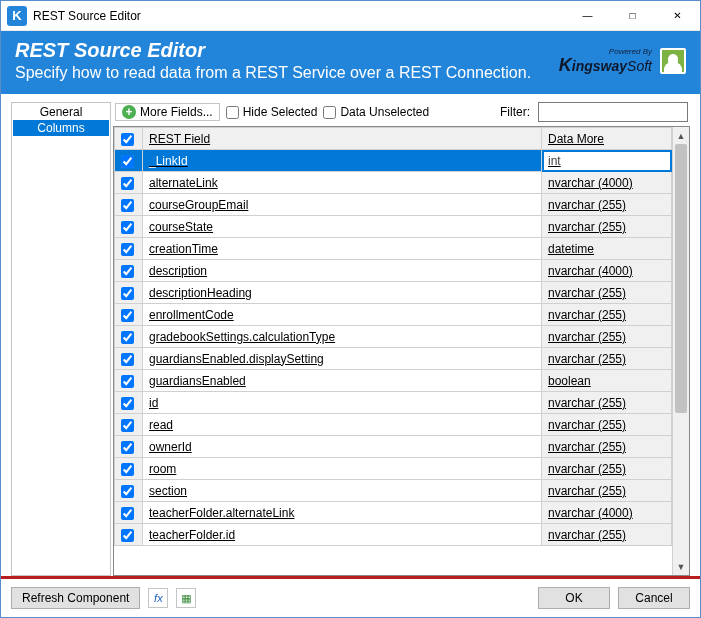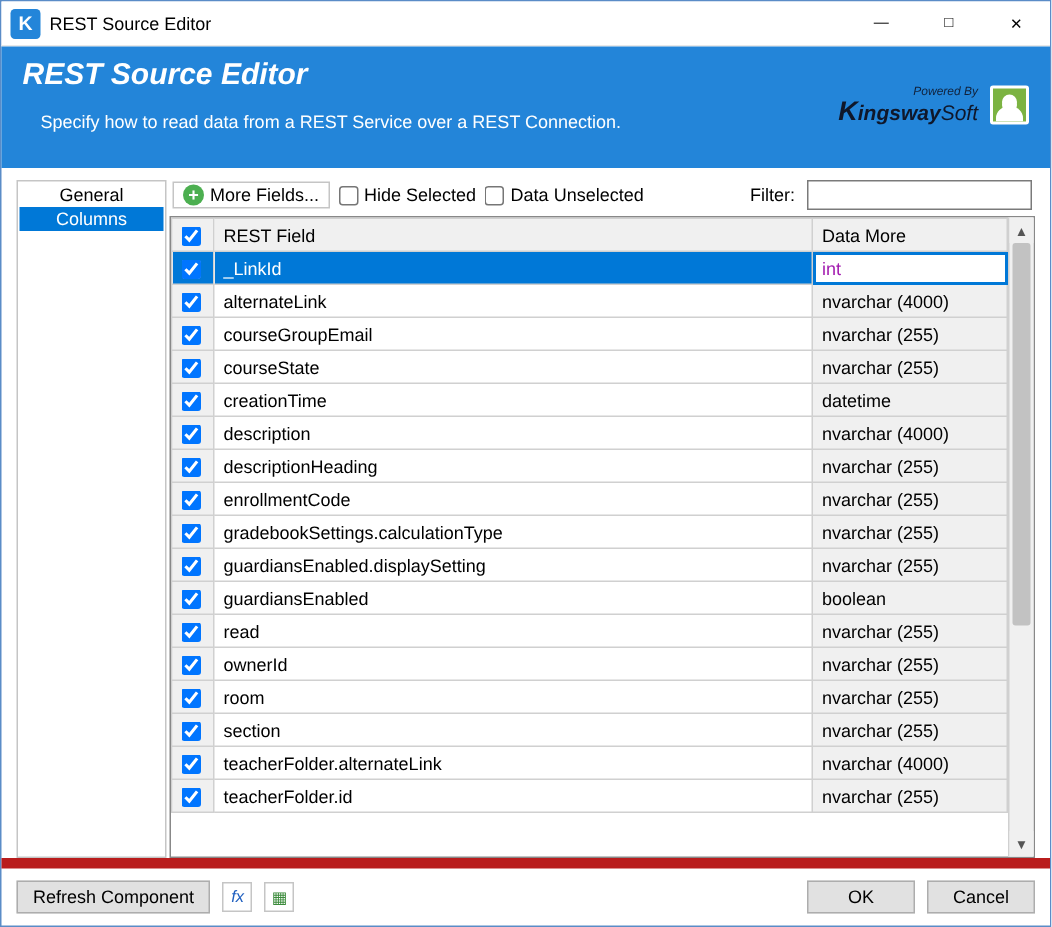--- a/index.html
+++ b/index.html
@@ -43,21 +43,21 @@
     color: #fff;
     padding: 8px 14px 12px 14px;
     display: flex; align-items: center;
   }
   .header-text h1 {
     margin: 0 0 2px 0;
     font-size: 20px; font-weight: bold;
     font-style: italic;
   }
   .header-text p {
-    margin: 12px; font-size: 12px;
+    margin: 0; font-size: 16px;
   }
   .header-brand {
     margin-left: auto;
     display: flex; align-items: center; gap: 8px;
   }
   .brand-logo {
     color: #0f172a; font-style: italic; font-size: 14px;
     line-height: 1;
   }
   .brand-logo .small { font-size: 8px; display:block; text-align:right; opacity:.9;}
@@ -153,20 +153,21 @@
   }
   .grid-scroll {
     flex:1;
     overflow-y: hidden;
     min-height:0;
   }
   table.grid {
     border-collapse: collapse;
     width: 100%;
     table-layout: fixed;
+    text-decoration: underline;
   }
   table.grid th, table.grid td {
     border: 1px solid #d0d0d0;
     padding: 3px 6px;
     text-align: left;
     font-weight: normal;
     height: 22px;
     overflow: hidden; white-space: nowrap; text-overflow: ellipsis;
   }
   table.grid th {
@@ -176,21 +177,21 @@
   col.c-name { }
   col.c-type { width: 130px; }
   td.chkcell, th.chkcell {
     text-align: center; padding:0;
     background:#f0f0f0;
   }
   td.chkcell input, th.chkcell input { margin:0; width:13px; height:13px; vertical-align:middle;}
   td.typecell { background: #f0f0f0; }
   tr.selected td { background: #0078d7 !important; color:#fff; }
   tr.selected td.typecell {
-    background: #fff !important; color:#a21caf;
+    background: #fff !important; color:#404040;
     outline: 2px solid #0078d7; outline-offset:-2px;
   }
   tr.selected td.chkcell { background:#0078d7 !important; }
 
   .vscrollbar {
     width: 17px;
     background: #f0f0f0;
     border-left: 1px solid #d0d0d0;
     display:flex; flex-direction:column;
   }
@@ -200,21 +201,21 @@
     font-size:9px; color:#555;
     background:#f0f0f0;
   }
   .sb-track { flex:1; position:relative; }
   .sb-thumb {
     position:absolute; left:2px; right:2px; top:0; height:65%;
     background:#c2c2c2; border-radius:2px;
   }
 
   .footer {
-    border-top: 7px solid #b91c1c;
+    border-top: 3px solid #b91c1c;
     padding: 8px 10px;
     display:flex; align-items:center; gap:8px;
   }
   .btn {
     border: 1px solid #adadad;
     background: #e1e1e1;
     padding: 3px 14px;
     font: inherit;
     min-width: 72px;
   }
@@ -353,20 +354,25 @@
                   <td>guardiansEnabled.displaySetting</td>
                   <td class="typecell">nvarchar (255)</td>
                 </tr>
                 <tr>
                   <td class="chkcell"><input type="checkbox" checked="" style=""></td>
                   <td>guardiansEnabled</td>
                   <td class="typecell">boolean</td>
                 </tr>
                 <tr>
                   <td class="chkcell"><input type="checkbox" checked="" style=""></td>
+                  <td>id</td>
+                  <td class="typecell">nvarchar (255)</td>
+                </tr>
+                <tr>
+                  <td class="chkcell"><input type="checkbox" checked="" style=""></td>
                   <td>read</td>
                   <td class="typecell">nvarchar (255)</td>
                 </tr>
                 <tr>
                   <td class="chkcell"><input type="checkbox" checked="" style=""></td>
                   <td>ownerId</td>
                   <td class="typecell">nvarchar (255)</td>
                 </tr>
                 <tr>
                   <td class="chkcell"><input type="checkbox" checked="" style=""></td>

